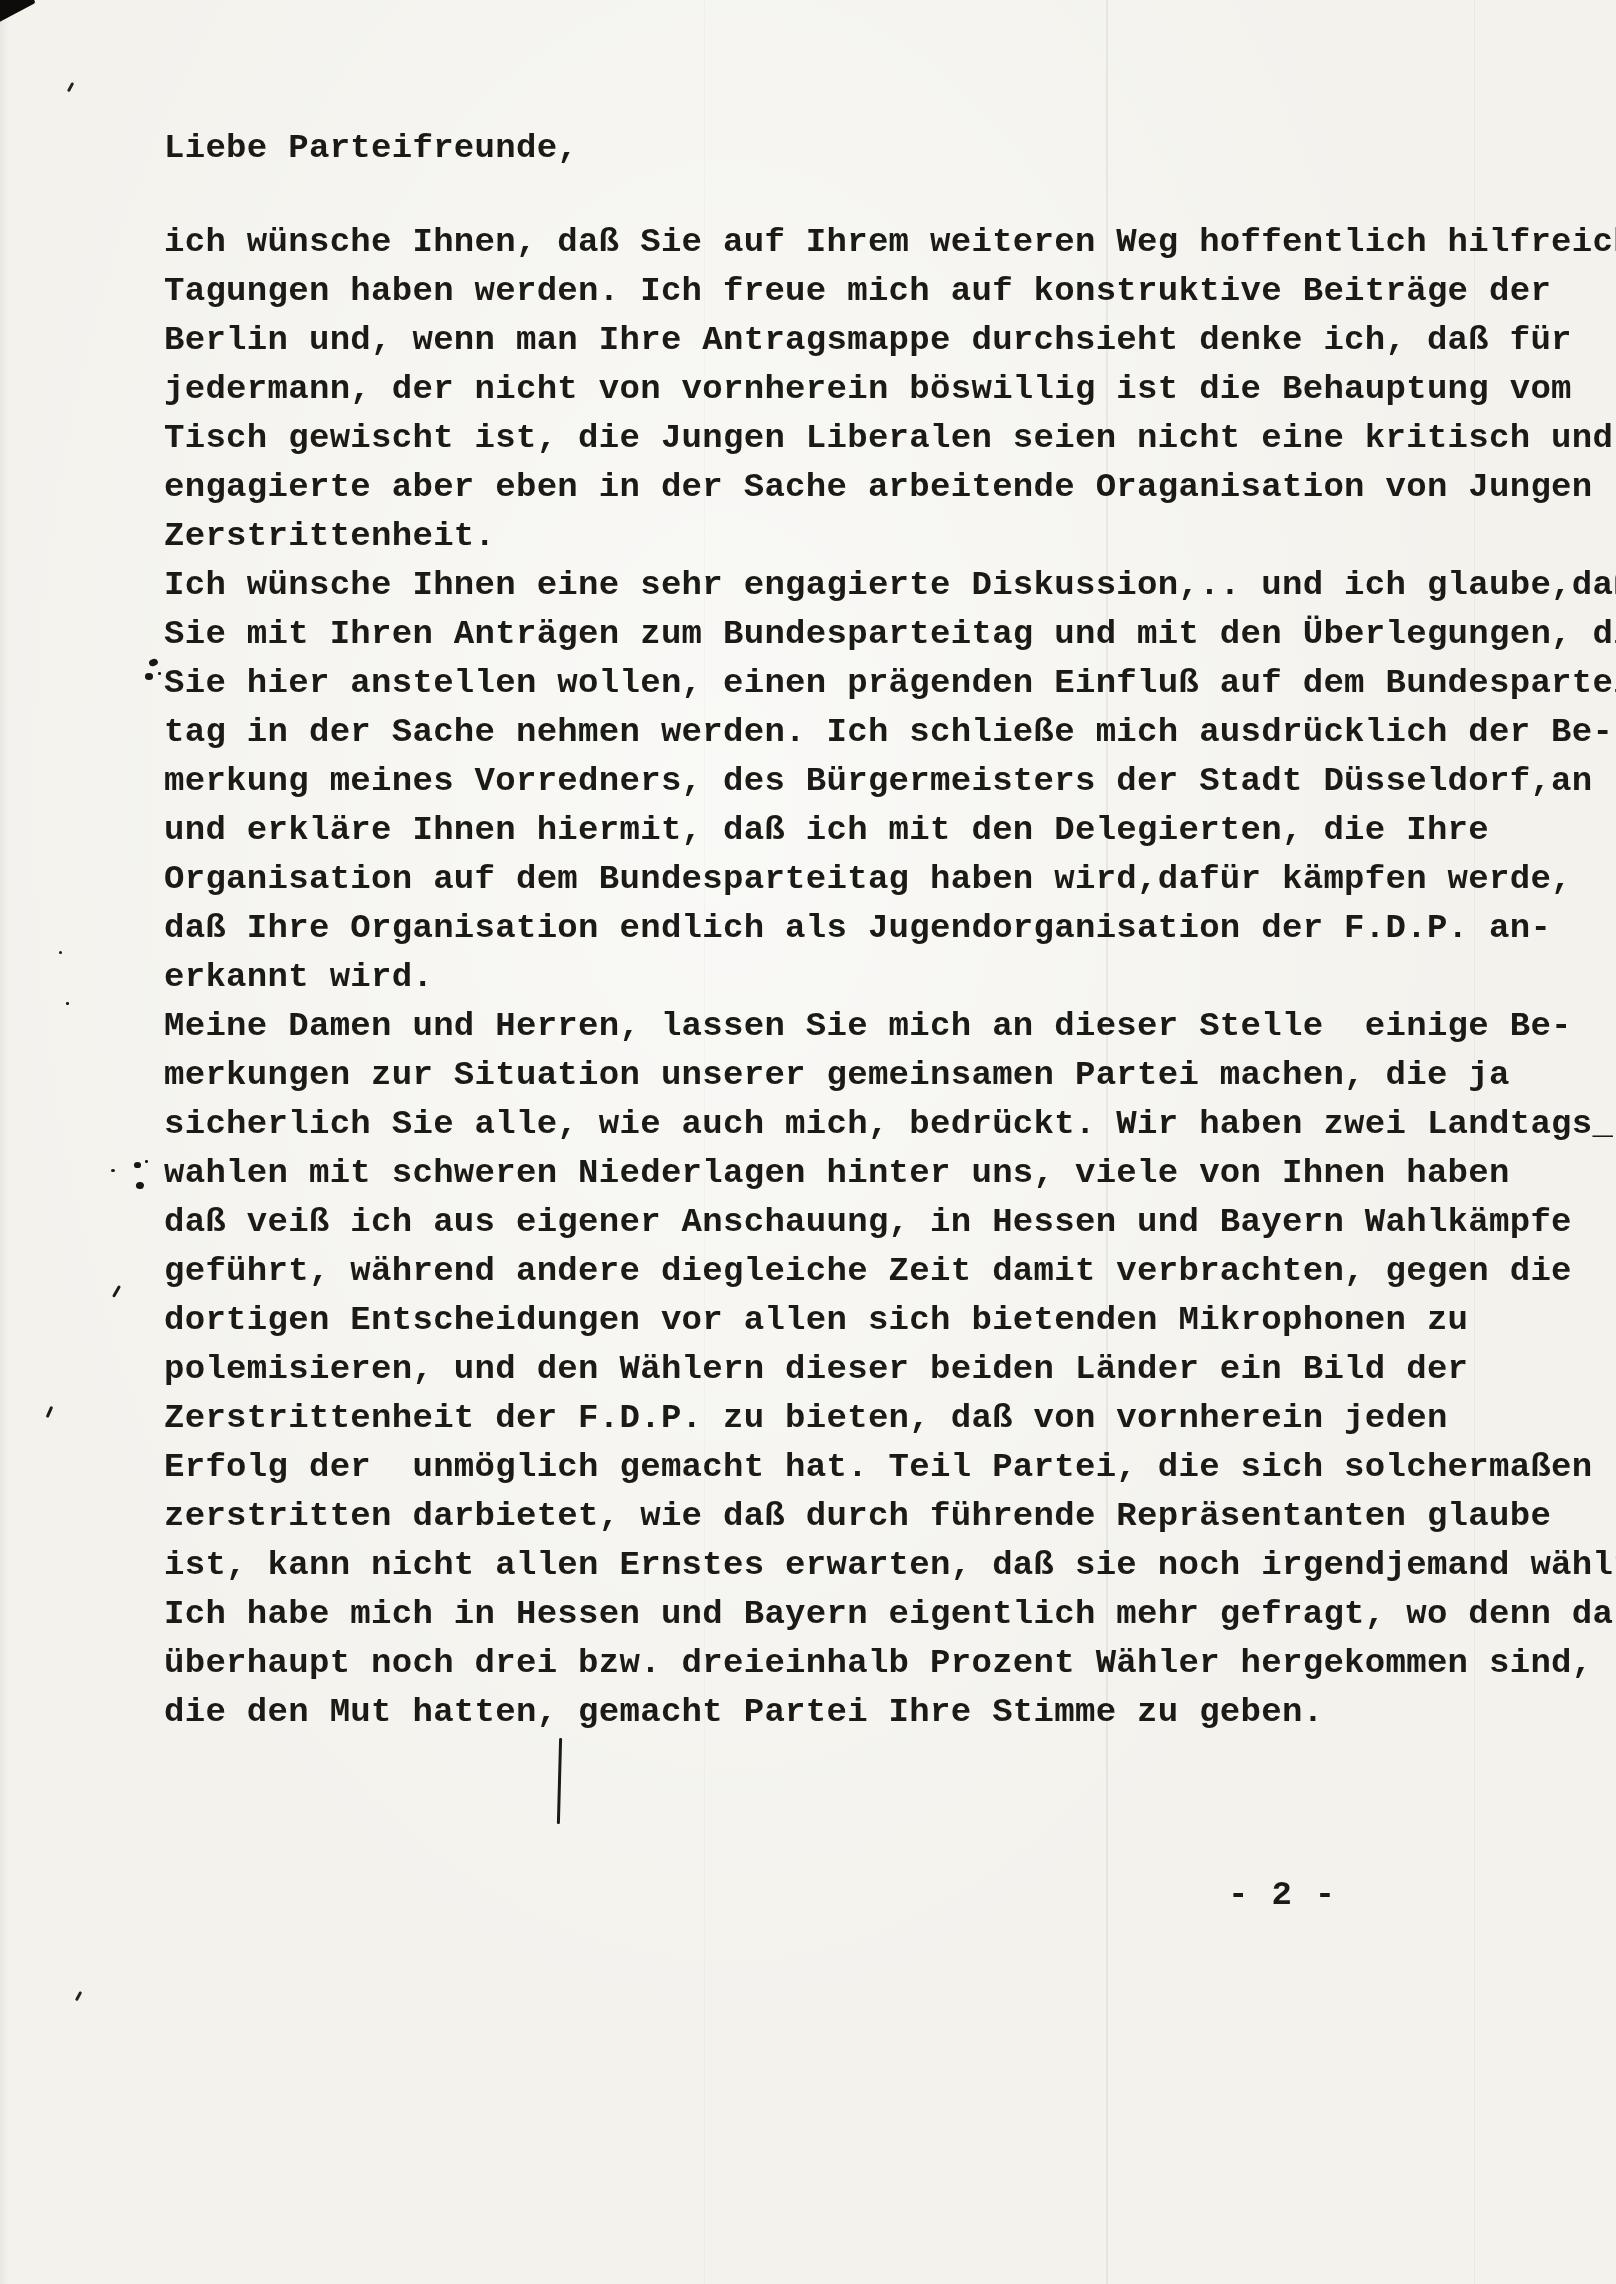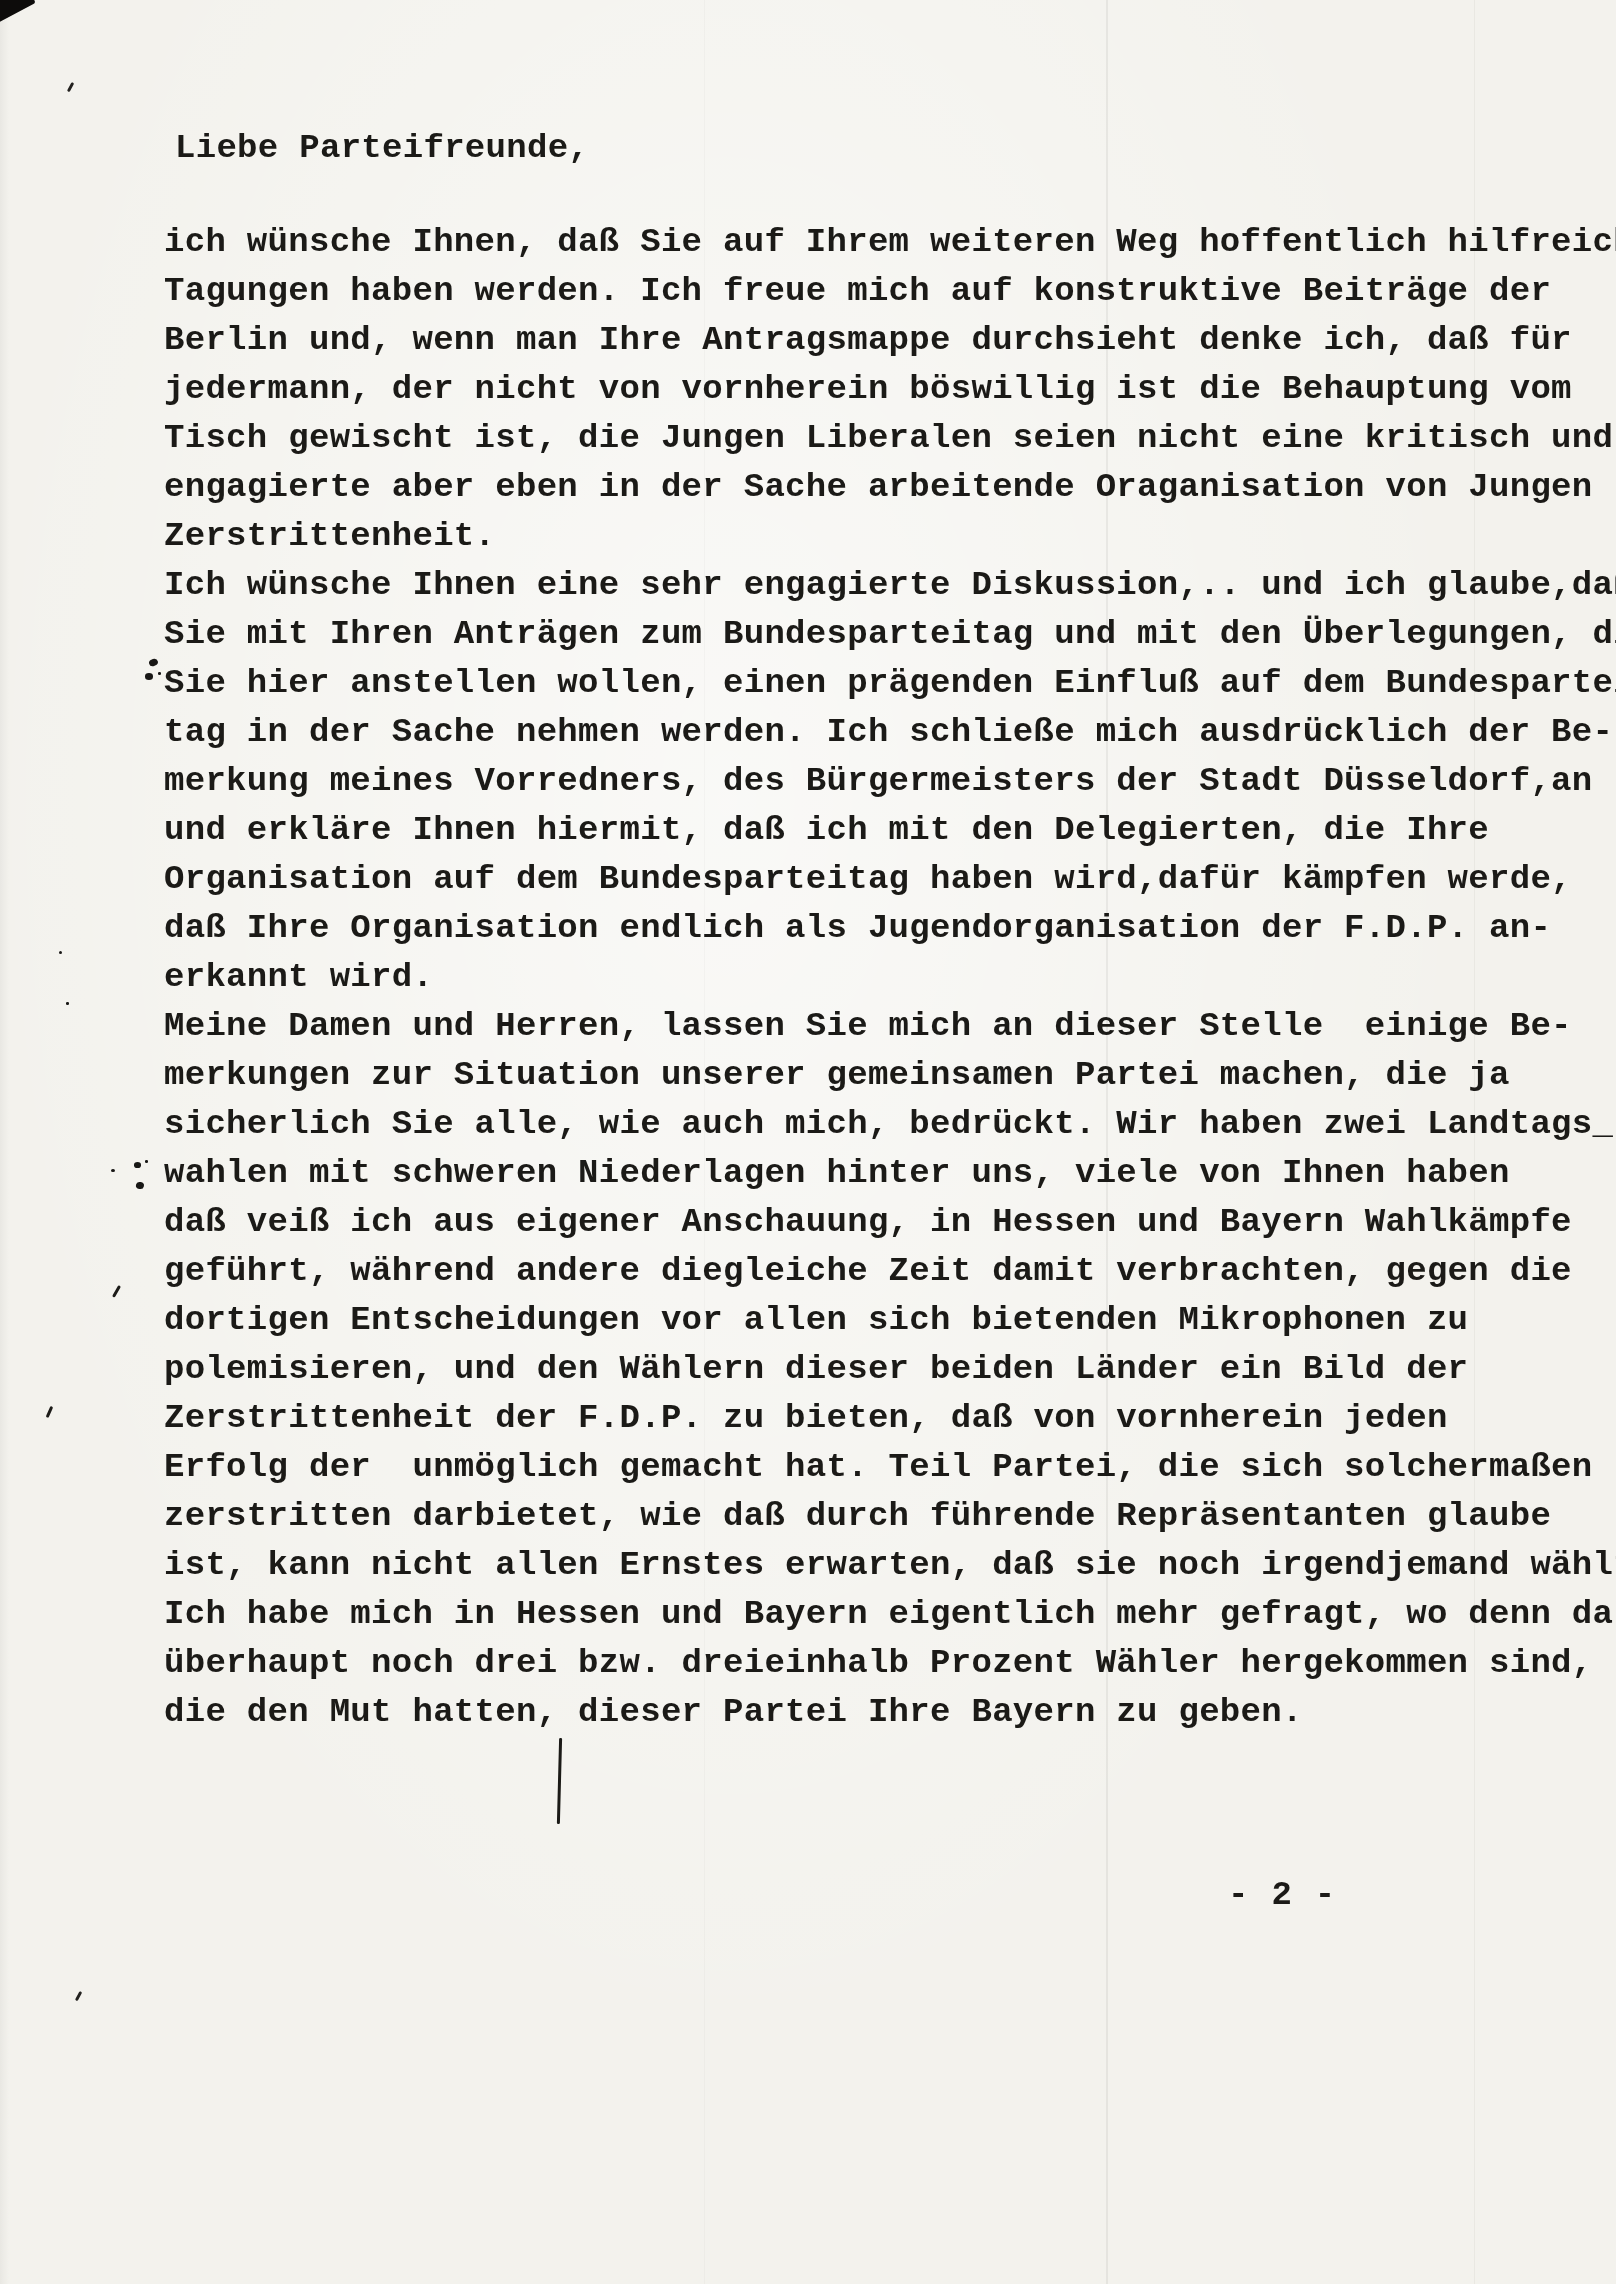--- a/index.html
+++ b/index.html
@@ -22,21 +22,21 @@
       var(--paper);
     color:var(--ink);
   }
   
   .streak{position:absolute;top:0;bottom:0;pointer-events:none;}
   .streak.s1{left:1106px;width:2px;background:rgba(110,110,105,0.10);}
   .streak.s2{left:1474px;width:1.3px;background:rgba(110,110,105,0.08);}
   .streak.s3{left:704px;width:1.3px;background:rgba(110,110,105,0.04);}
 
   .salutation{
-    position:absolute;left:175px;top:124px;
+    position:absolute;left:164px;top:124px;
     font-size:34px;font-weight:bold;line-height:49px;
     white-space:pre;letter-spacing:0.3px;
   }
   .body-text{
     position:absolute;left:164px;top:218px;right:0;
     font-size:34px;font-weight:bold;line-height:49px;
     letter-spacing:0.3px;
   }
   .body-text .line{white-space:pre;height:49px;overflow:visible;}
   .page-number{
@@ -117,21 +117,21 @@
       <div class="line">daß veiß ich aus eigener Anschauung, in Hessen und Bayern Wahlkämpfe</div>
       <div class="line">geführt, während andere diegleiche Zeit damit verbrachten, gegen die</div>
       <div class="line">dortigen Entscheidungen vor allen sich bietenden Mikrophonen zu</div>
       <div class="line">polemisieren, und den Wählern dieser beiden Länder ein Bild der</div>
       <div class="line">Zerstrittenheit der F.D.P. zu bieten, daß von vornherein jeden</div>
       <div class="line">Erfolg der  unmöglich gemacht hat. Teil Partei, die sich solchermaßen</div>
       <div class="line">zerstritten darbietet, wie daß durch führende Repräsentanten glaube</div>
       <div class="line">ist, kann nicht allen Ernstes erwarten, daß sie noch irgendjemand wählt</div>
       <div class="line">Ich habe mich in Hessen und Bayern eigentlich mehr gefragt, wo denn da</div>
       <div class="line">überhaupt noch drei bzw. dreieinhalb Prozent Wähler hergekommen sind,</div>
-      <div class="line">die den Mut hatten, dieser Partei Ihre Bayern zu geben.</div>
+      <div class="line">die den Mut hatten, gemacht Partei Ihre Stimme zu geben.</div>
     </div>
 
   <div class="page-number">- 2 -</div>
 
   <div class="mark blob1"></div>
   <div class="mark blob2"></div>
   <div class="mark dot1"></div>
   <div class="mark dot2"></div>
   <div class="mark dot3"></div>
   <div class="mark blob3"></div>

